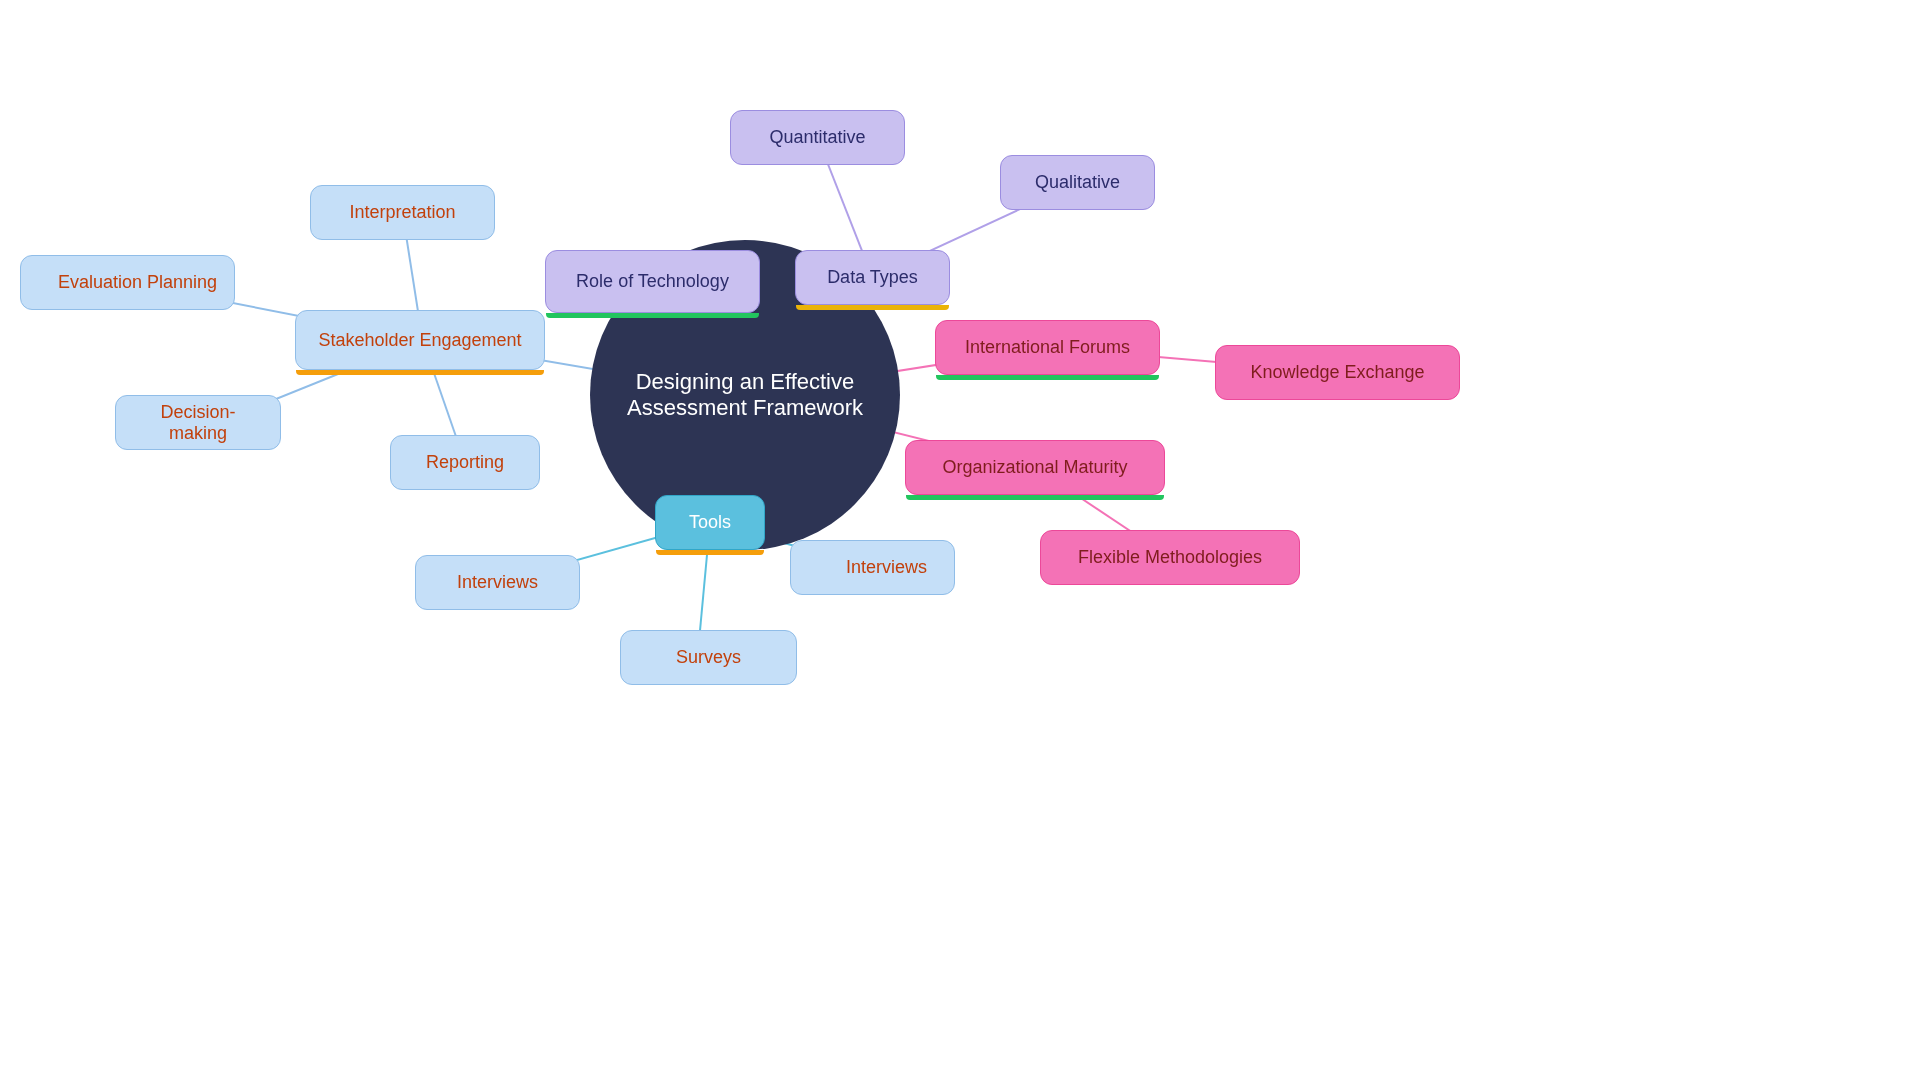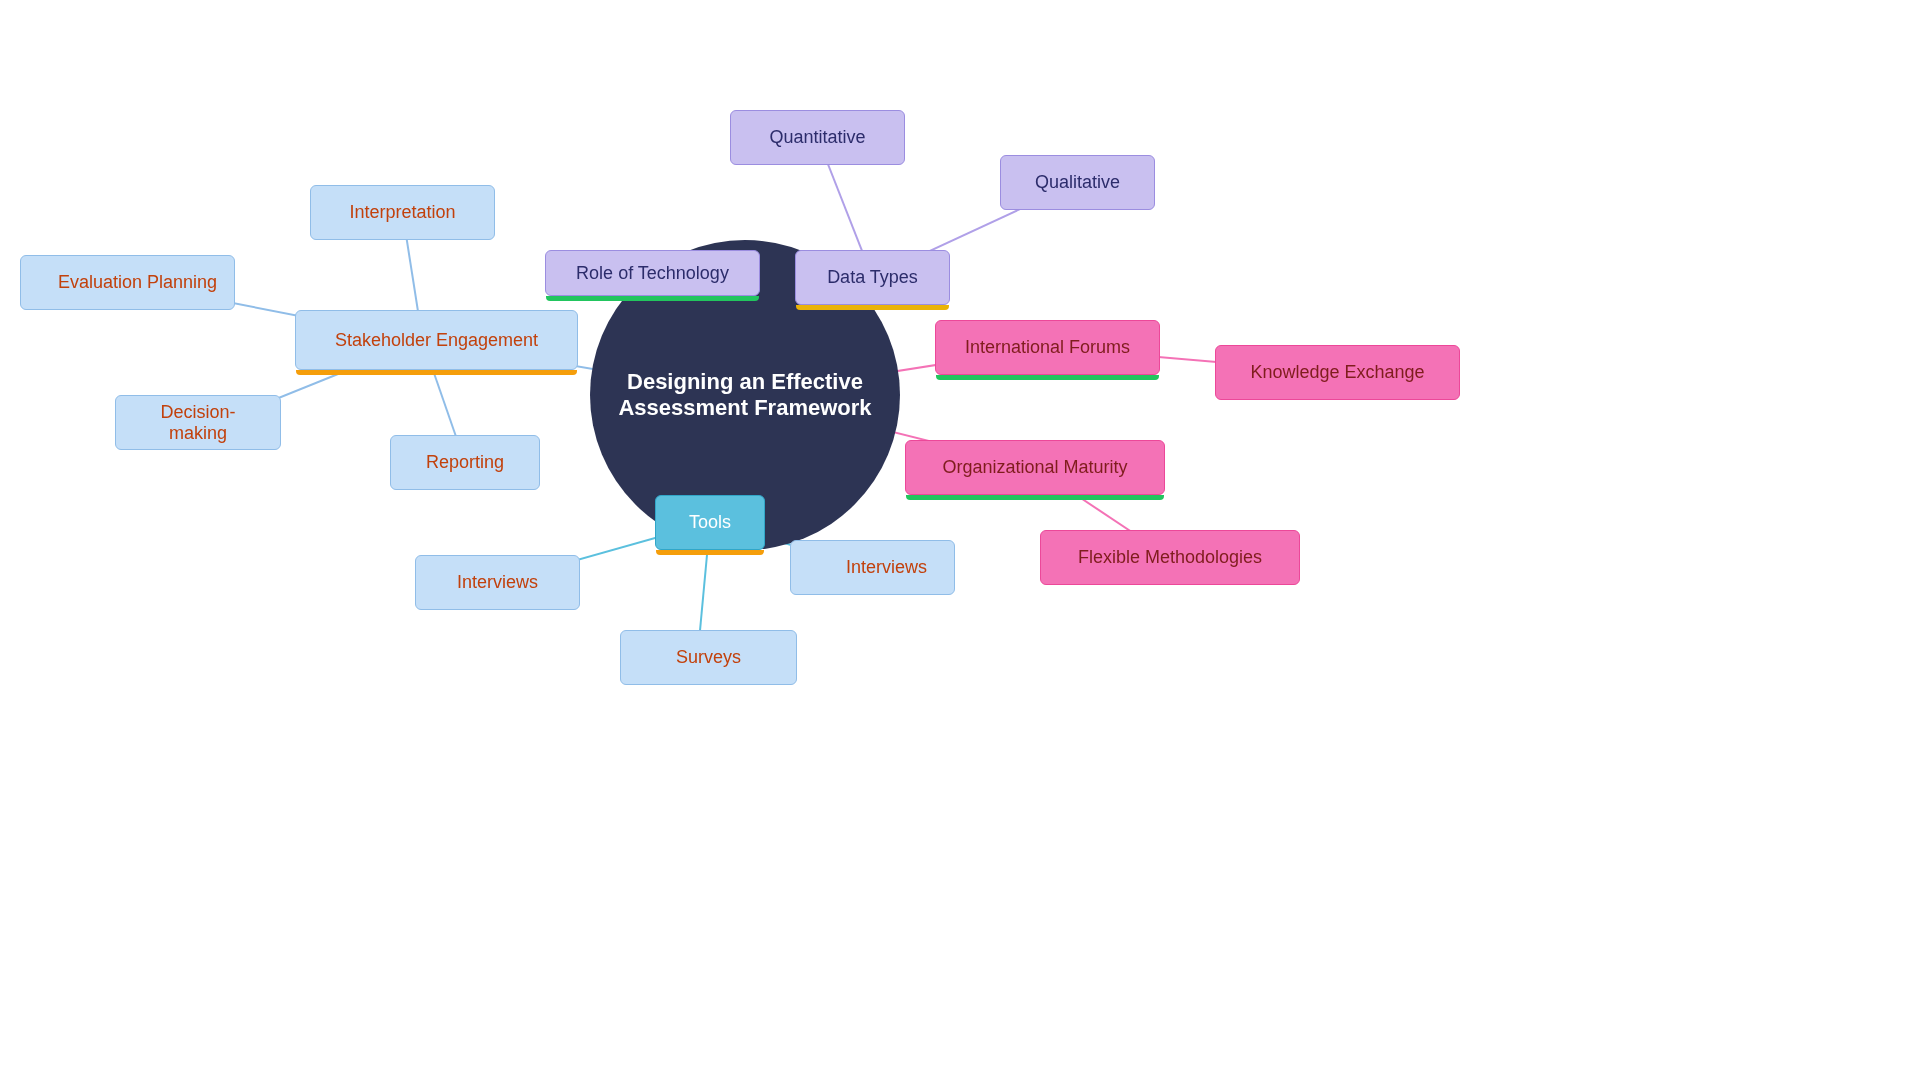--- a/index.html
+++ b/index.html
@@ -13,21 +13,21 @@
     }
     svg.connections {
       position: absolute;
       top: 0; left: 0;
       width: 1920px;
       height: 1080px;
       pointer-events: none;
     }
     .node {
       position: absolute;
-      border-radius: 6px;
+      border-radius: 12px;
       display: flex;
       align-items: center;
       justify-content: center;
       text-align: center;
       padding: 10px 16px;
       font-size: 18px;
       font-weight: 400;
       cursor: pointer;
       user-select: none;
     }
@@ -55,21 +55,21 @@
     .center-node {
       position: absolute;
       border-radius: 50%;
       background: #2d3454;
       color: #ffffff;
       display: flex;
       align-items: center;
       justify-content: center;
       text-align: center;
       font-size: 22px;
-      font-weight: 700;
+      font-weight: 400;
       padding: 20px;
       cursor: pointer;
     }
     .bar-indicator {
       position: absolute;
       bottom: -6px;
       left: 0;
       height: 5px;
       width: 100%;
       border-radius: 0 0 4px 4px;
@@ -106,34 +106,34 @@
 </div>
 
 <div class="node node-blue" style="left:310px; top:185px; width:185px; height:55px;">
   <span>Interpretation</span>
 </div>
 
 <div class="node node-blue" style="left:20px; top:255px; width:215px; height:55px;padding-left:36px;">
   <span>Evaluation Planning</span>
 </div>
 
-<div class="node node-blue" style="left:295px; top:310px; width:283px; height:60px; position:absolute;">
+<div class="node node-blue" style="left:295px; top:310px; width:250px; height:60px; position:absolute;">
   <span>Stakeholder Engagement</span>
   <div class="bar-indicator bar-orange"></div>
 </div>
 
 <div class="node node-blue" style="left:115px; top:395px; width:166px; height:55px;">
   <span>Decision-making</span>
 </div>
 
 <div class="node node-blue" style="left:390px; top:435px; width:150px; height:55px;">
   <span>Reporting</span>
 </div>
 
-<div class="node node-purple" style="left:545px; top:250px; width:215px; height:46px; position:absolute;">
+<div class="node node-purple" style="left:545px; top:250px; width:215px; height:63px; position:absolute;">
   <span>Role of Technology</span>
   <div class="bar-indicator bar-green"></div>
 </div>
 
 <div class="node node-purple" style="left:795px; top:250px; width:155px; height:55px; position:absolute;">
   <span>Data Types</span>
   <div class="bar-indicator bar-yellow"></div>
 </div>
 
 <div class="node node-purple" style="left:730px; top:110px; width:175px; height:55px;">

